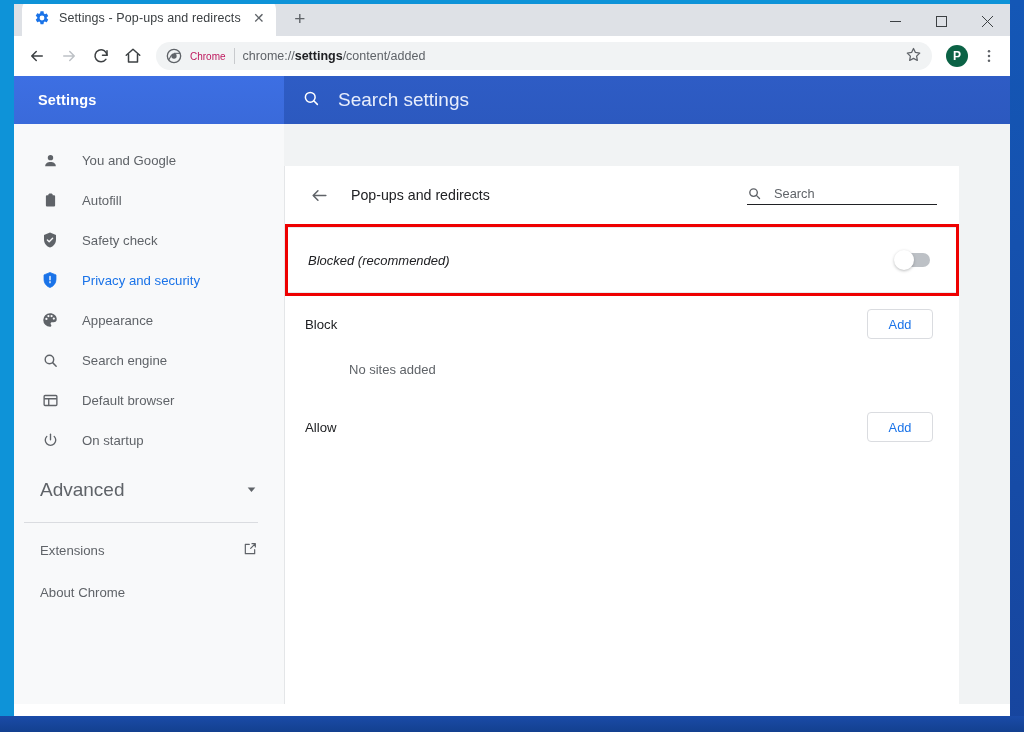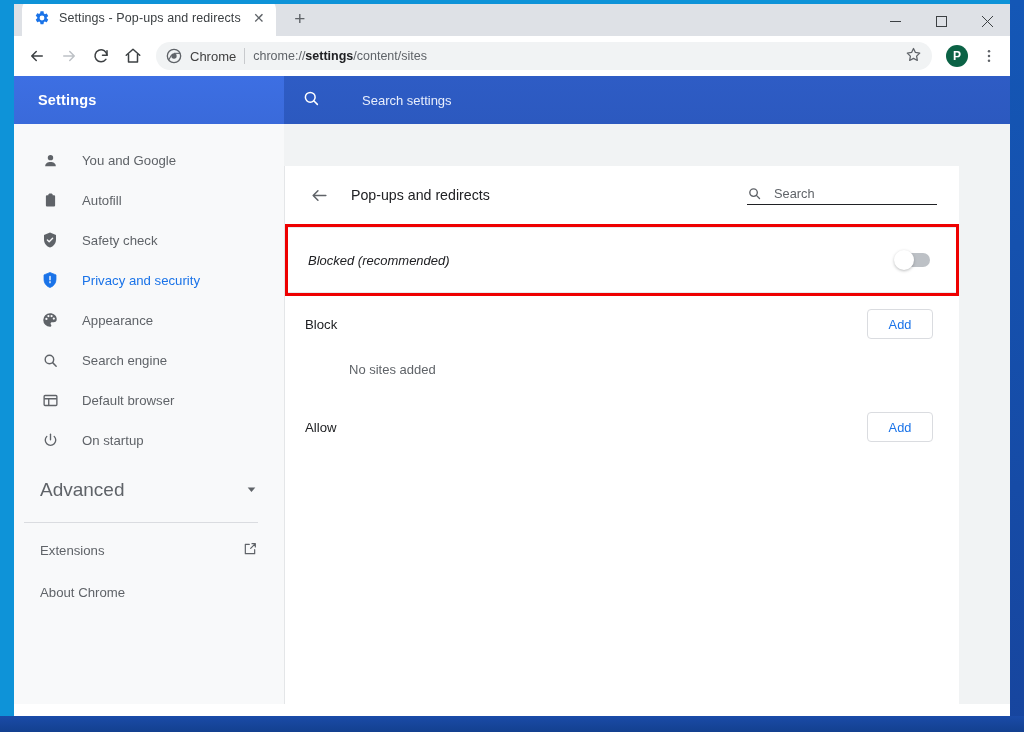--- a/index.html
+++ b/index.html
@@ -85,21 +85,21 @@
     cursor: pointer; flex: 0 0 30px;
   }
   .tb-icon svg { display:block; }
   #omnibox {
     flex: 1 1 auto; height: 28px; margin: 0 6px;
     background: #f1f3f4; border-radius: 14px;
     display:flex; align-items:center; padding: 0 10px; gap: 8px;
     min-width: 0; cursor: text;
   }
   #omnibox-chrome-icon { width:16px; height:16px; flex:0 0 16px; display:block; }
-  #omnibox-scheme-label { font-size: 13px; color:#404040; white-space:nowrap; }
+  #omnibox-scheme-label { font-size: 10px; color:#be185d; white-space:nowrap; }
   #omnibox-divider { width:1px; height:16px; background:#c8cacd; flex:0 0 1px; }
   #omnibox-url {
     font-size: 12.5px; color:#5f6368; white-space:nowrap; overflow:hidden;
     text-overflow: ellipsis;
   }
   #omnibox-url b { color:#202124; font-weight: 700; }
   #bookmark-star { margin-left:auto; }
   #profile-avatar {
     width: 22px; height: 22px; border-radius:50%;
     background:#0b6245; color:#ffffff;
@@ -131,23 +131,22 @@
     color:#ffffff; font-size: 14.5px; font-weight: 600; letter-spacing:.15px;
   }
   #settings-searchbar {
     flex: 1 1 auto;
     background: linear-gradient(180deg,#2e5cc5 0%, #2c59bf 100%);
     display:flex; align-items:center; gap: 18px;
     padding-left: 18px;
   }
   #settings-search-input {
     background: transparent; border: none; outline: none;
-    color: #ffffff; font-size: 13px; font-family: inherit;
+    color: #ffffff; font-size: 19px; font-family: inherit;
     width: 400px;
-    margin-left: 24px;
   }
   #settings-search-input::placeholder { color: #e8eefc; opacity: 1; }
 
   #settings-body { flex: 1 1 auto; display:flex; min-height: 0; background:#7f1d1d; }
 
   
   #settings-nav {
     width: 270px; flex: 0 0 270px;
     background: #f8f9fa;
     padding-top: 16px;
@@ -330,21 +329,21 @@
         <span>
           <svg id="omnibox-chrome-icon" viewBox="0 0 24 24" fill="#5f6368">
             <circle cx="12" cy="12" r="10" fill="none" stroke="#5f6368" stroke-width="2"></circle>
             <circle cx="12" cy="12" r="4" fill="#5f6368"></circle>
             <path d="M12 8h9" stroke="#5f6368" stroke-width="1.6"></path>
             <path d="M8.5 10L4 18" stroke="#5f6368" stroke-width="1.6"></path>
           </svg>
         </span>
         <span id="omnibox-scheme-label">Chrome</span>
         <span id="omnibox-divider"></span>
-        <span id="omnibox-url"><span>chrome://</span><b>settings</b><span>/content/sites</span></span>
+        <span id="omnibox-url"><span>chrome://</span><b>settings</b><span>/content/added</span></span>
         <span id="bookmark-star">
           <svg width="17" height="17" viewBox="0 0 24 24" fill="none" stroke="#5f6368" stroke-width="1.8" stroke-linejoin="round">
               <path d="M12 3.5l2.7 5.6 6.1.9-4.4 4.3 1 6.1-5.4-2.9-5.4 2.9 1-6.1L3.2 10l6.1-.9z"></path>
             </svg>
         </span>
       </div>
 
       <div id="profile-avatar">P</div>
       <div class="tb-icon" id="chrome-menu-btn">
         <svg width="16" height="16" viewBox="0 0 24 24" fill="#5f6368">

